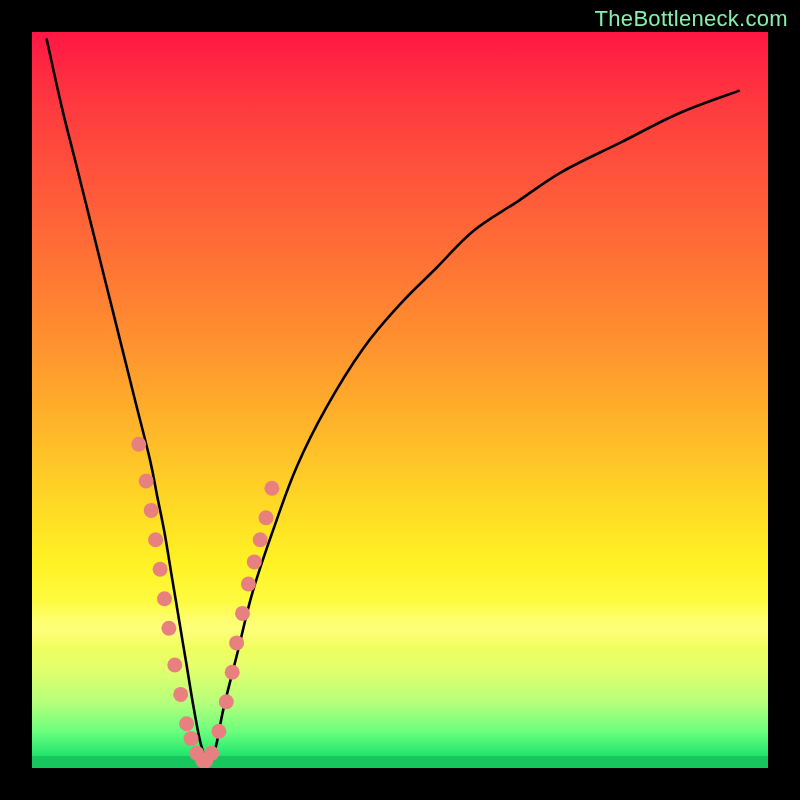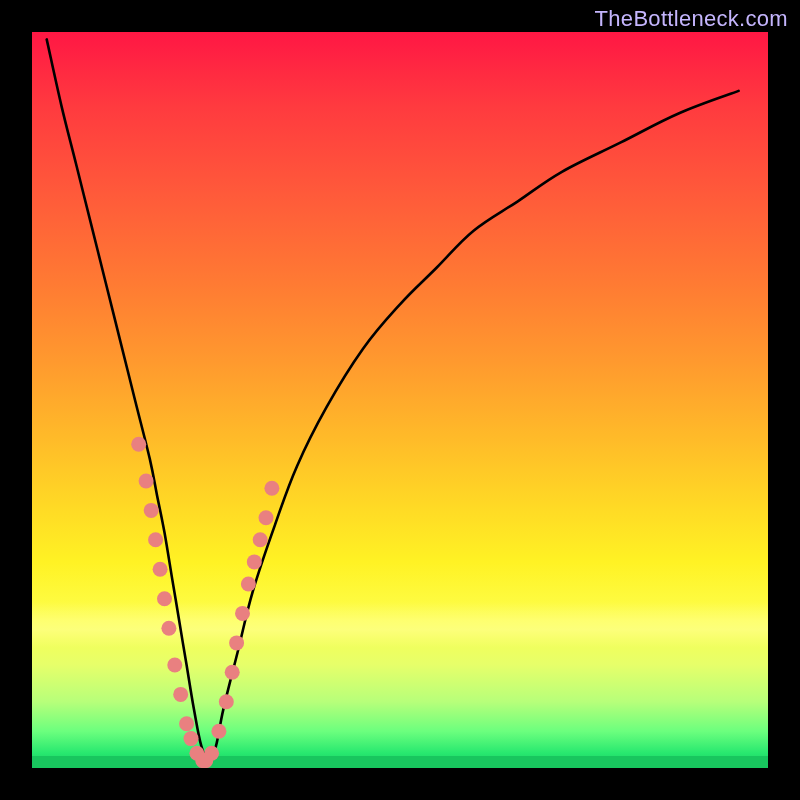--- a/index.html
+++ b/index.html
@@ -65,21 +65,21 @@
   }
   .curve-layer {
     position: absolute;
     top: 0; left: 0;
     width: 736px; height: 736px;
   }
   .watermark {
     position: absolute;
     top: 6px;
     right: 12px;
-    color: #c4b5fd;
+    color: #86efac;
     font-size: 22px;
     font-weight: 500;
     letter-spacing: 0.3px;
   }
 </style>
 </head>
 <body>
 
 <div class="frame">
   <div class="plot">

